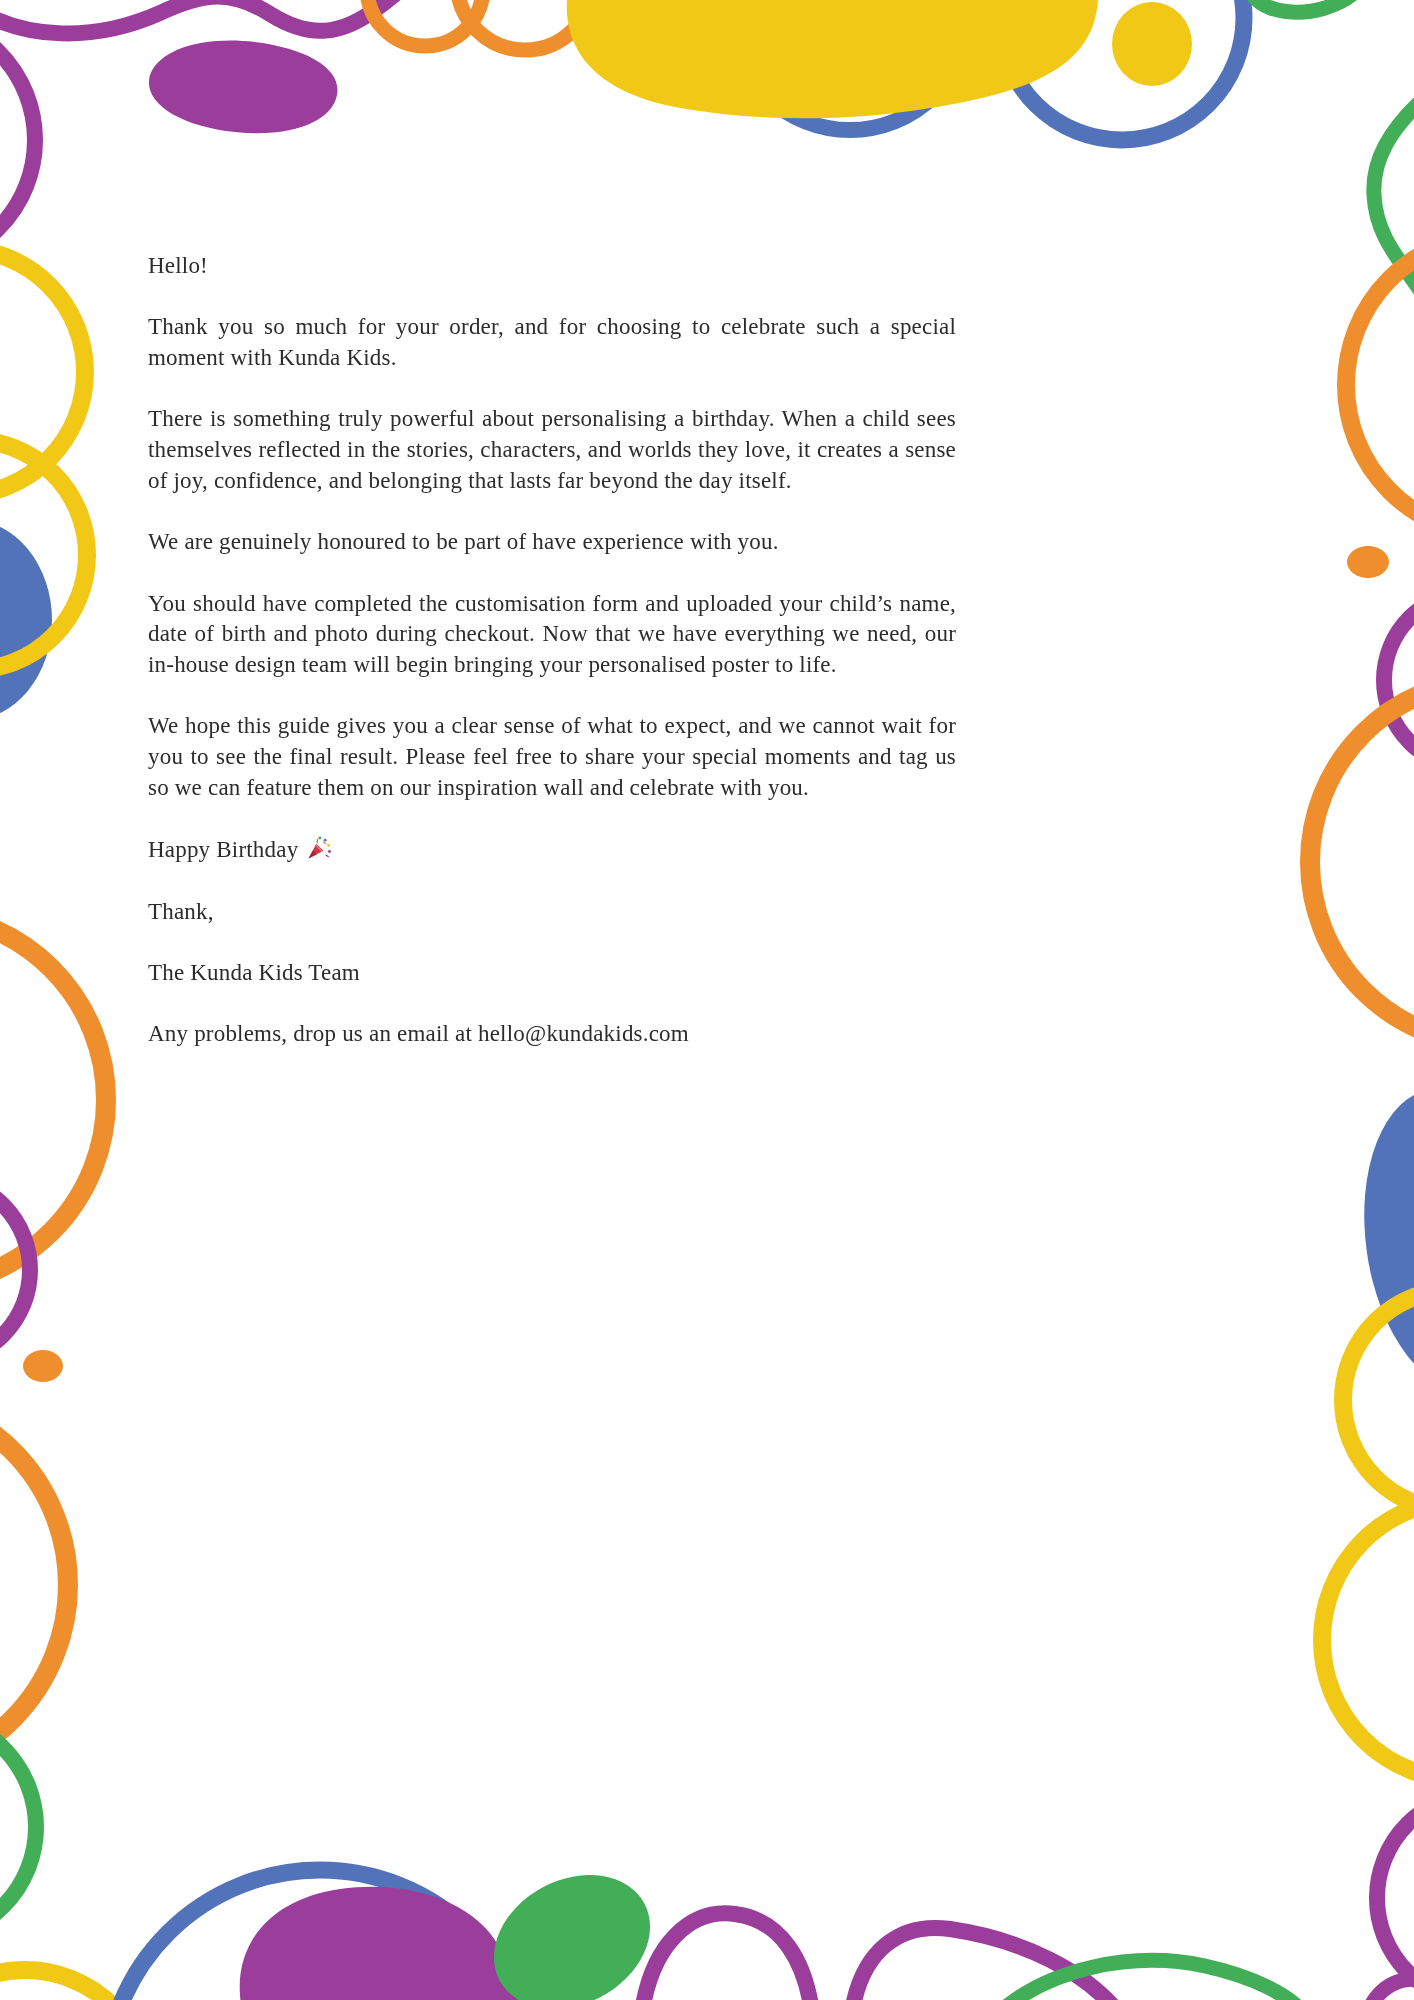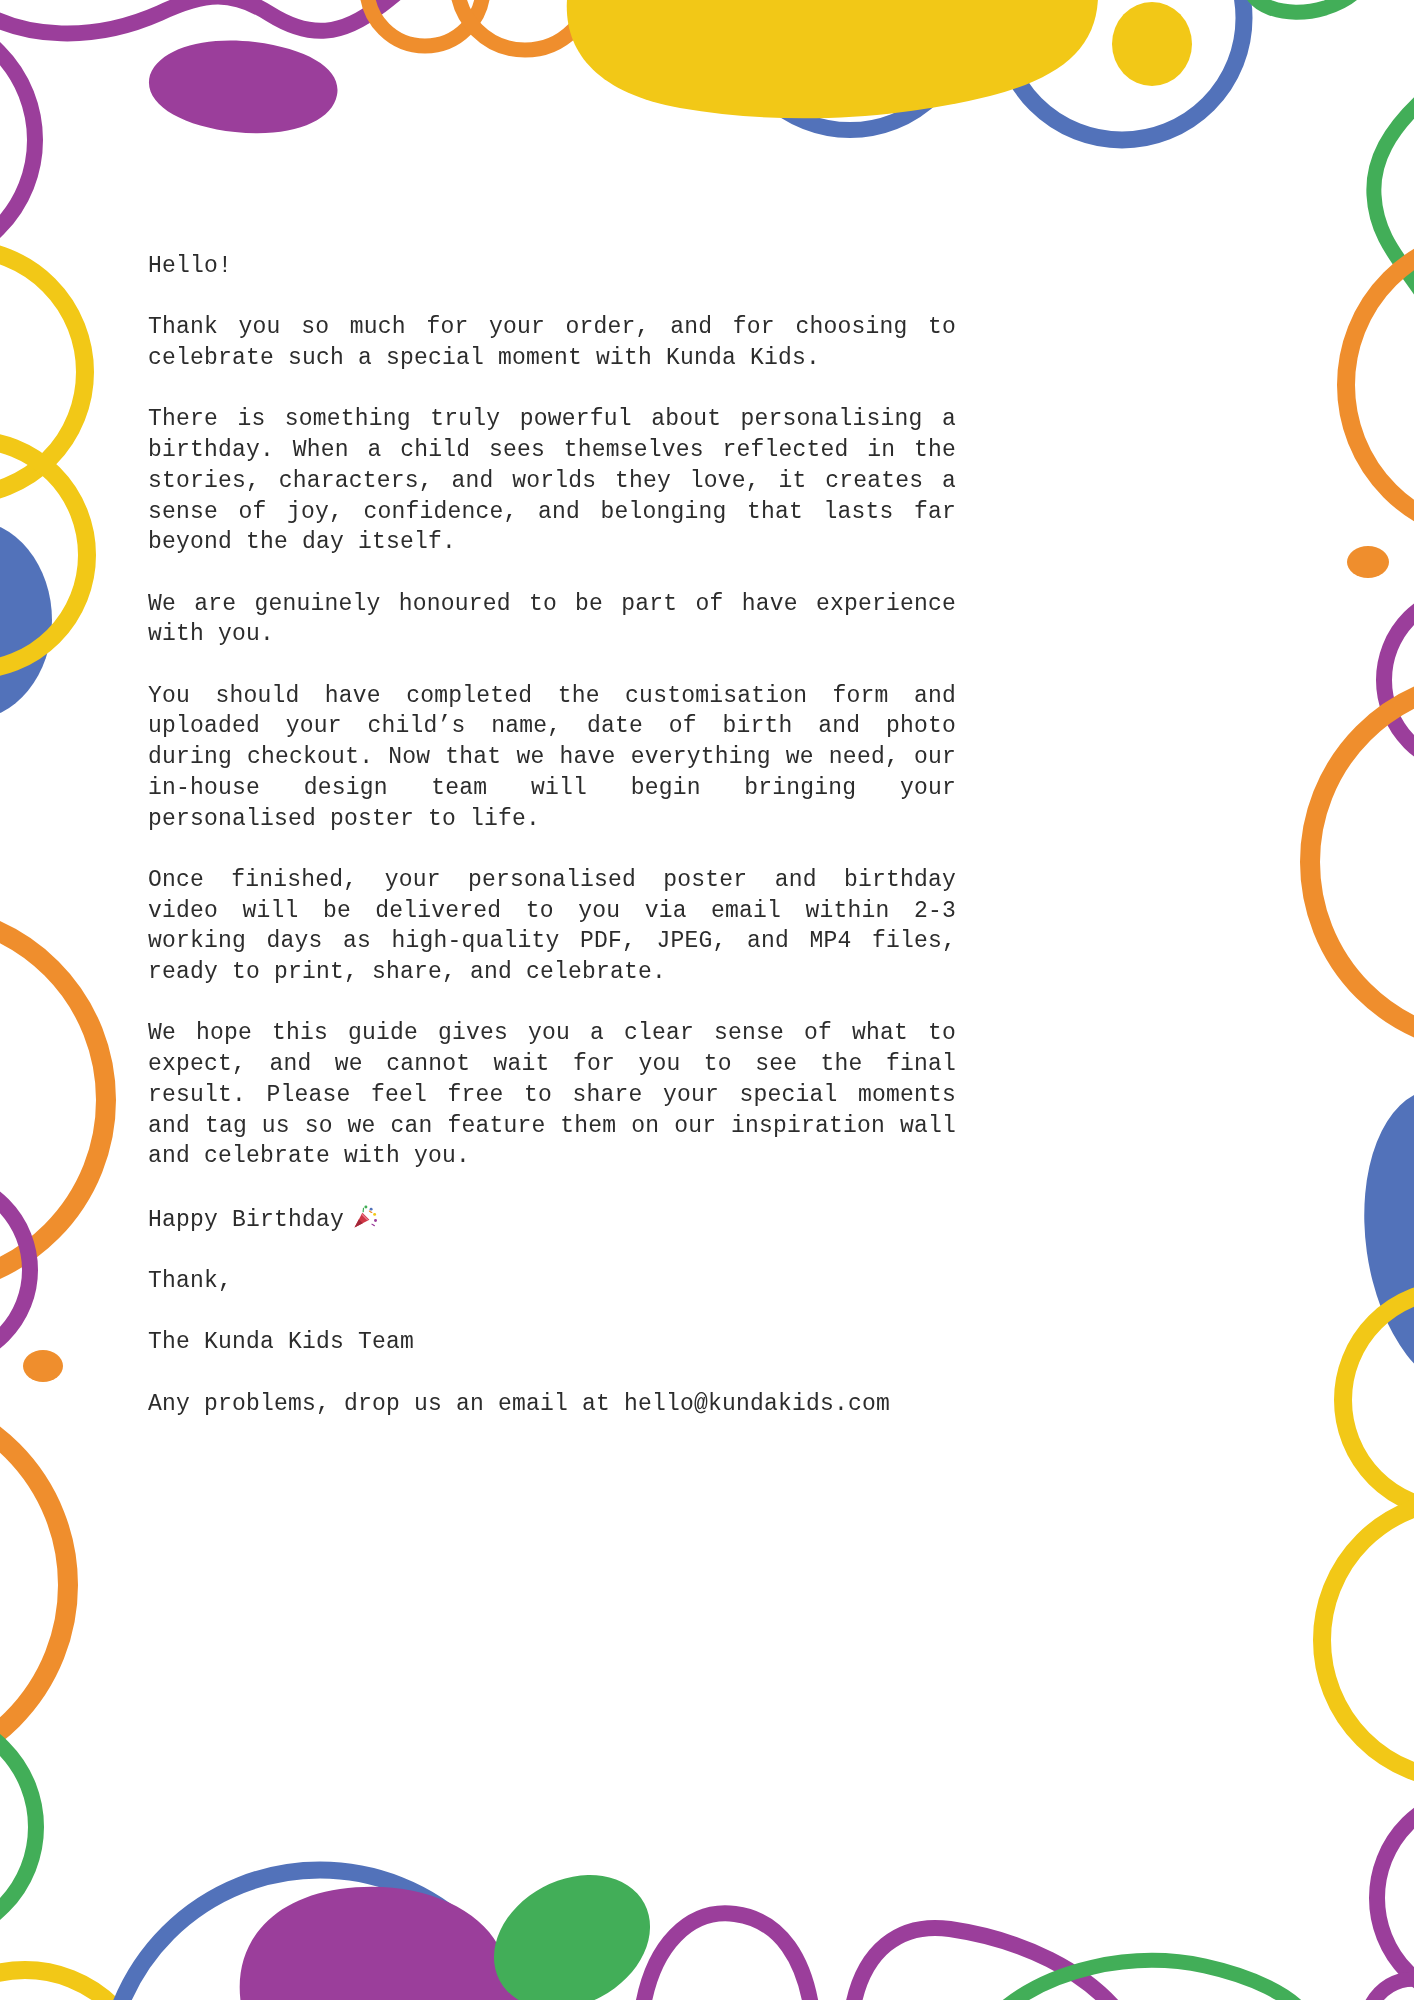--- a/index.html
+++ b/index.html
@@ -1,21 +1,21 @@
 <!DOCTYPE html>
 <html><head>
 <meta charset="utf-8">
 <style>
   html,body{margin:0;padding:0;background:#ffffff;}
   .page{
     position:relative;
     width:1414px;height:2000px;
     background:#ffffff;
     overflow:hidden;
-    font-family:Liberation Mono, monospace;
+    font-family:Liberation Serif, serif;
   }
   .deco{position:absolute;left:0;top:0;width:1414px;height:2000px;display:block;}
   .ln{fill:none;stroke-linecap:round;}
   .w15{stroke-width:15px;}
   .w16{stroke-width:16px;}
   .w17{stroke-width:17px;}
   .w18{stroke-width:18px;}
   .w20{stroke-width:20px;}
   .content{
     position:absolute;
@@ -77,21 +77,20 @@
     <path class="ln w15" d="M 1000 2012 C 1048 1970 1130 1950 1205 1966 C 1255 1977 1290 1996 1302 2012" stroke="#42ae58"></path>
     <path class="ln w15" d="M 1368 2012 C 1378 1988 1398 1976 1422 1980" stroke="#9b3e9b"></path>
   </svg>
 
   <main class="content">
     <p class="nojust">Hello!</p>
     <p>Thank you so much for your order, and for choosing to celebrate such a special moment with Kunda Kids.</p>
     <p>There is something truly powerful about personalising a birthday. When a child sees themselves reflected in the stories, characters, and worlds they love, it creates a sense of joy, confidence, and belonging that lasts far beyond the day itself.</p>
     <p>We are genuinely honoured to be part of have experience with you.</p>
     <p>You should have completed the customisation form and uploaded your child’s name, date of birth and photo during checkout. Now that we have everything we need, our in-house design team will begin bringing your personalised poster to life.</p>
-    <p>Once finished, your personalised poster and birthday video will be delivered to you via email within 2-3 working days as high-quality PDF, JPEG, and MP4 files, ready to print, share, and celebrate.</p>
     <p>We hope this guide gives you a clear sense of what to expect, and we cannot wait for you to see the final result. Please feel free to share your special moments and tag us so we can feature them on our inspiration wall and celebrate with you.</p>
     <p class="nojust">
       <span class="hb-wrap"><span>Happy Birthday</span><svg class="popper" width="28" height="28" viewBox="0 0 32 32">
           <path d="M4 28 L13 11 L21 19 Z" fill="#cf3745"></path>
           <path d="M4 28 L9 18.5 L13.5 23 Z" fill="#a32638"></path>
           <path d="M12.2 12.6 L19.4 19.8" stroke="#e9788a" stroke-width="1.6" fill="none"></path>
           <circle cx="17" cy="4.5" r="1.7" fill="#42ae58"></circle>
           <circle cx="23" cy="7" r="1.7" fill="#5272ba"></circle>
           <circle cx="27" cy="13" r="1.7" fill="#f2c817"></circle>
           <circle cx="28" cy="20" r="1.7" fill="#9b3e9b"></circle>

